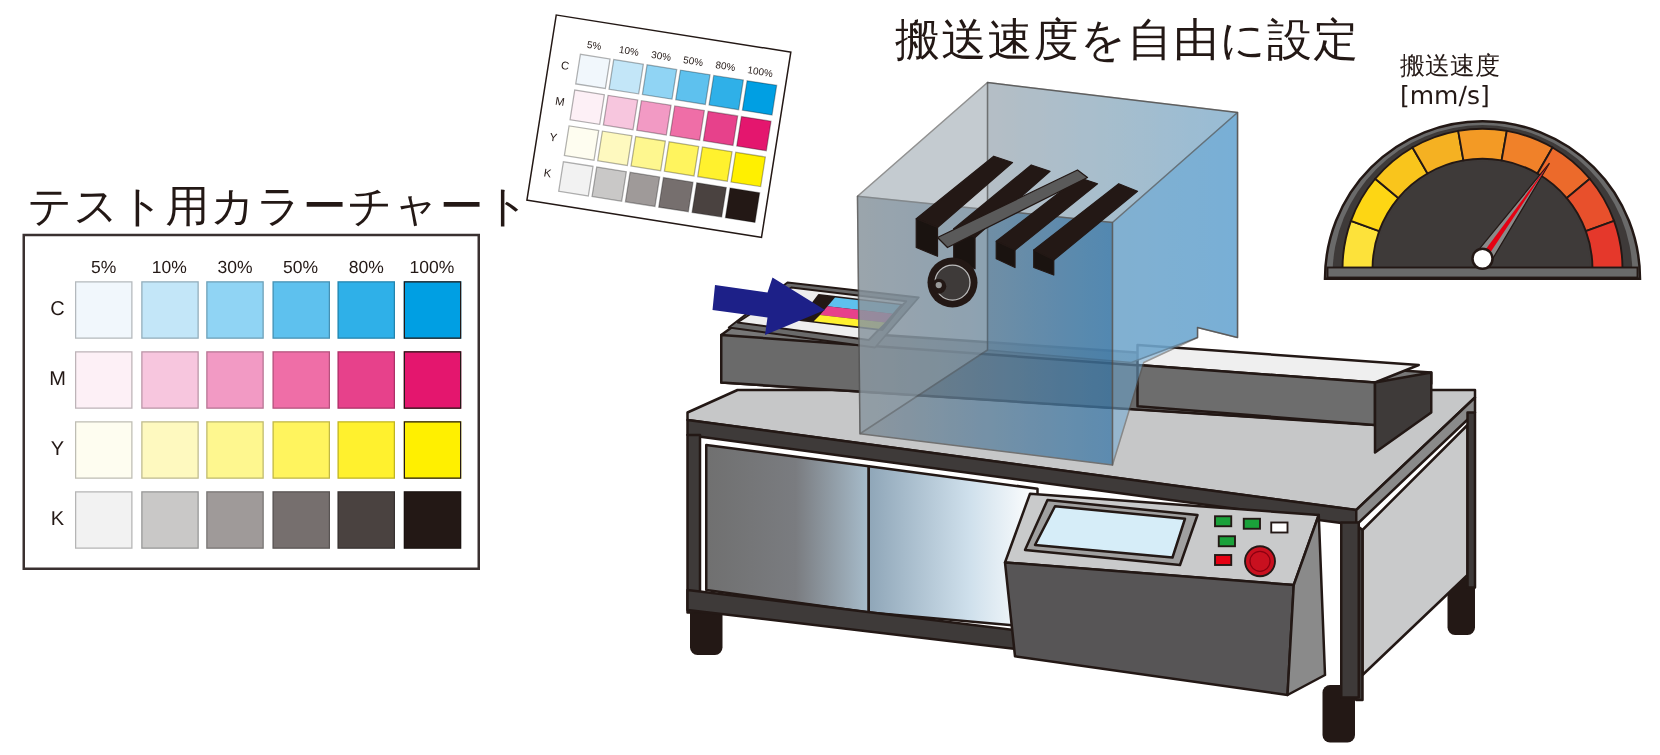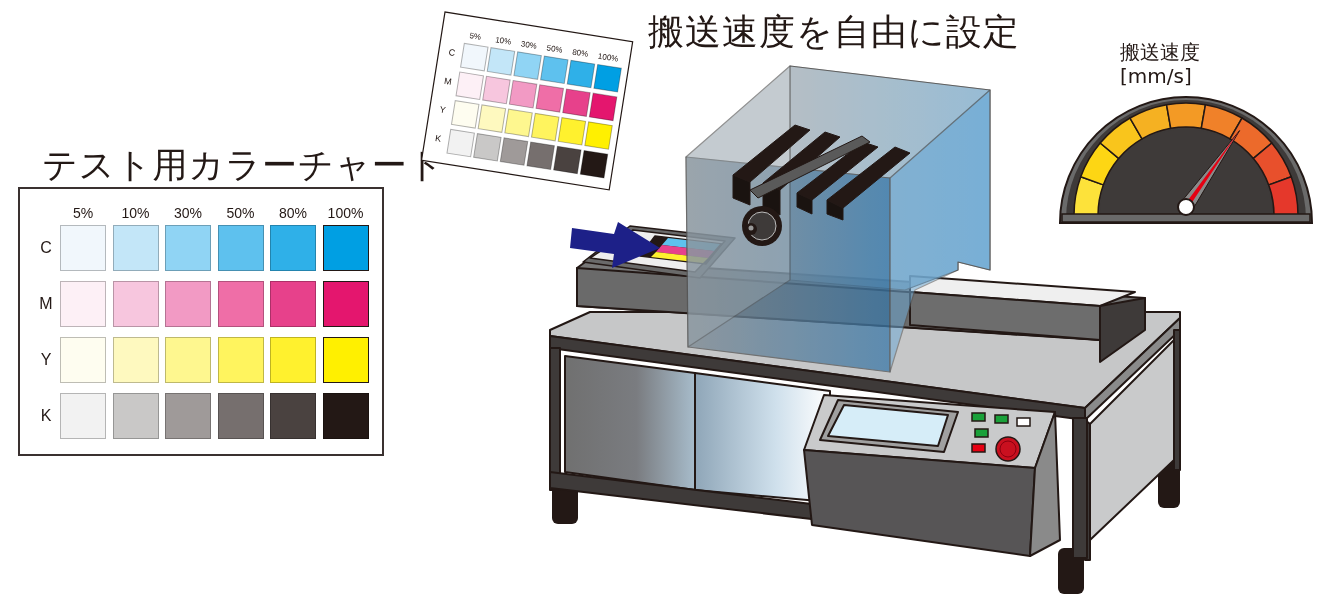--- a/index.html
+++ b/index.html
@@ -1,19 +1,19 @@
 <!DOCTYPE html>
 <html><head>
 <meta charset="utf-8">
 <style>
   html, body { margin:0; padding:0; background:#ffffff; }
   body { width:1328px; height:604px; position:relative; overflow:hidden; font-family:"DejaVu Sans", sans-serif; }
   .abs { position:absolute; }
-  .chart-title { left:22px; top:142px; font-size:35px; color:#231815; letter-spacing:1px; white-space:nowrap;margin-left:20px; }
-  .main-title { left:648px; top:8px; font-size:36px; color:#231815; letter-spacing:1px; white-space:nowrap; }
+  .chart-title { left:22px; top:142px; font-size:35px; color:#231815; letter-spacing:1px; white-space:nowrap; }
+  .main-title { left:716px; top:8px; font-size:36px; color:#231815; letter-spacing:1px; white-space:nowrap; }
   .gauge-title { left:1120px; top:40px; width:130px; font-size:20px; color:#231815; line-height:24px; }
   .chart-box { left:18px; top:187px; width:366px; height:269px; border:2px solid #3a3130; box-sizing:border-box; background:#fff; }
   .col-label { position:absolute; font-family:"Liberation Sans", sans-serif; font-size:14px; color:#231815; text-align:center; width:48px; }
   .row-label { position:absolute; font-family:"Liberation Sans", sans-serif; font-size:16px; color:#231815; width:20px; text-align:center; }
   .swatch { position:absolute; width:46px; height:46px; box-sizing:border-box; border:1.5px solid rgba(0,0,0,0.25); }
   svg { position:absolute; left:0; top:0; }
 </style>
 </head>
 <body>
 

